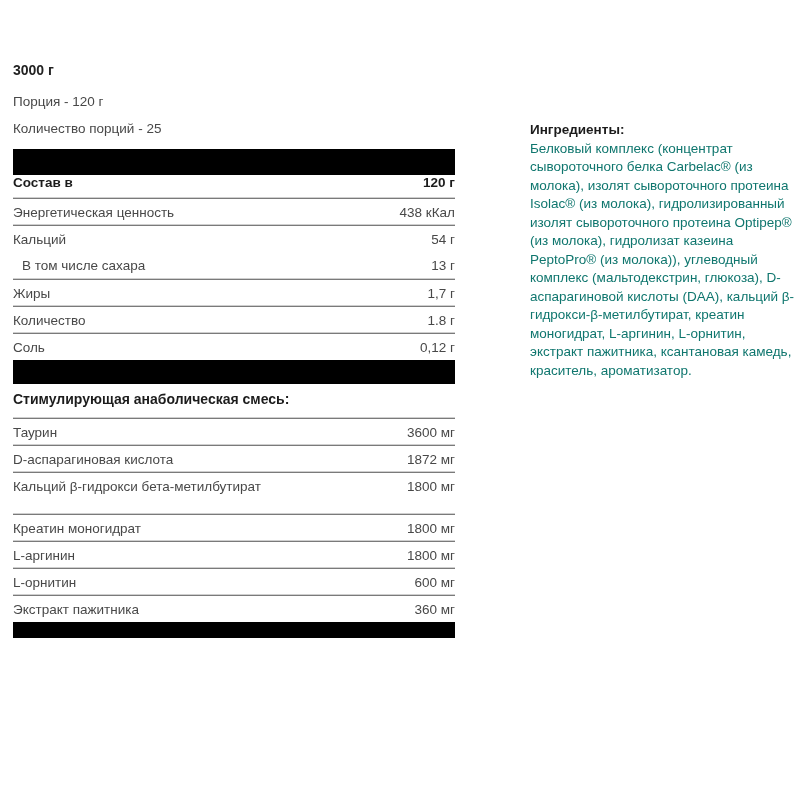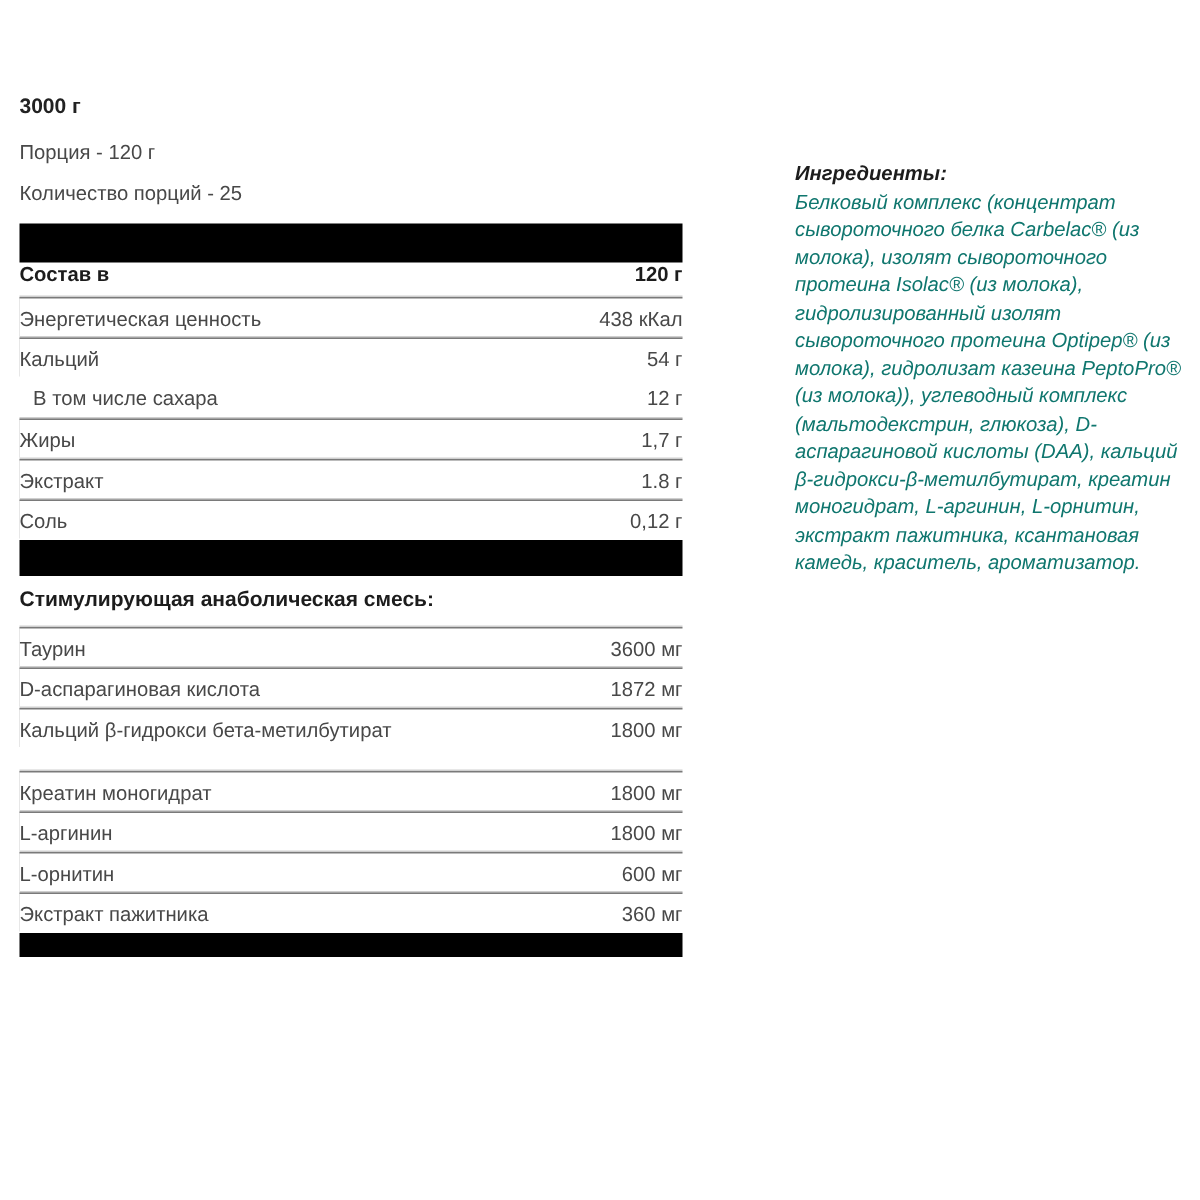--- a/index.html
+++ b/index.html
@@ -75,23 +75,22 @@
     max-width: 280px;
     margin-top: 6px;
     margin-bottom: 9px;
   }
 
   .spacer { height: 15px; }
 
   .label-right {
     position: absolute;
     left: 530px;
-    top: 107px;
+    top: 121px;
     width: 268px;
-    font-style: italic;
   }
   .ingredients-title {
     font-size: 13.5px;
     font-weight: bold;
     color: #1c1c1c;
     line-height: 18.5px;
   }
   .ingredients-text {
     font-size: 13.5px;
     color: #0f766e;
@@ -117,28 +116,28 @@
   <div class="row">
     <span class="lbl">Энергетическая ценность</span>
     <span class="val">438 кКал</span>
   </div>
   <div class="row">
     <span class="lbl">Кальций</span>
     <span class="val">54 г</span>
   </div>
   <div class="row sub">
     <span class="lbl">В том числе сахара</span>
-    <span class="val">12 г</span>
+    <span class="val">13 г</span>
   </div>
   <div class="row">
     <span class="lbl">Жиры</span>
     <span class="val">1,7 г</span>
   </div>
   <div class="row">
-    <span class="lbl">Экстракт</span>
+    <span class="lbl">Количество</span>
     <span class="val">1.8 г</span>
   </div>
   <div class="row">
     <span class="lbl">Соль</span>
     <span class="val">0,12 г</span>
   </div>
 
   <div class="black-bar bar-mid"></div>
 
   <div class="section-title">Стимулирующая анаболическая смесь:</div>

